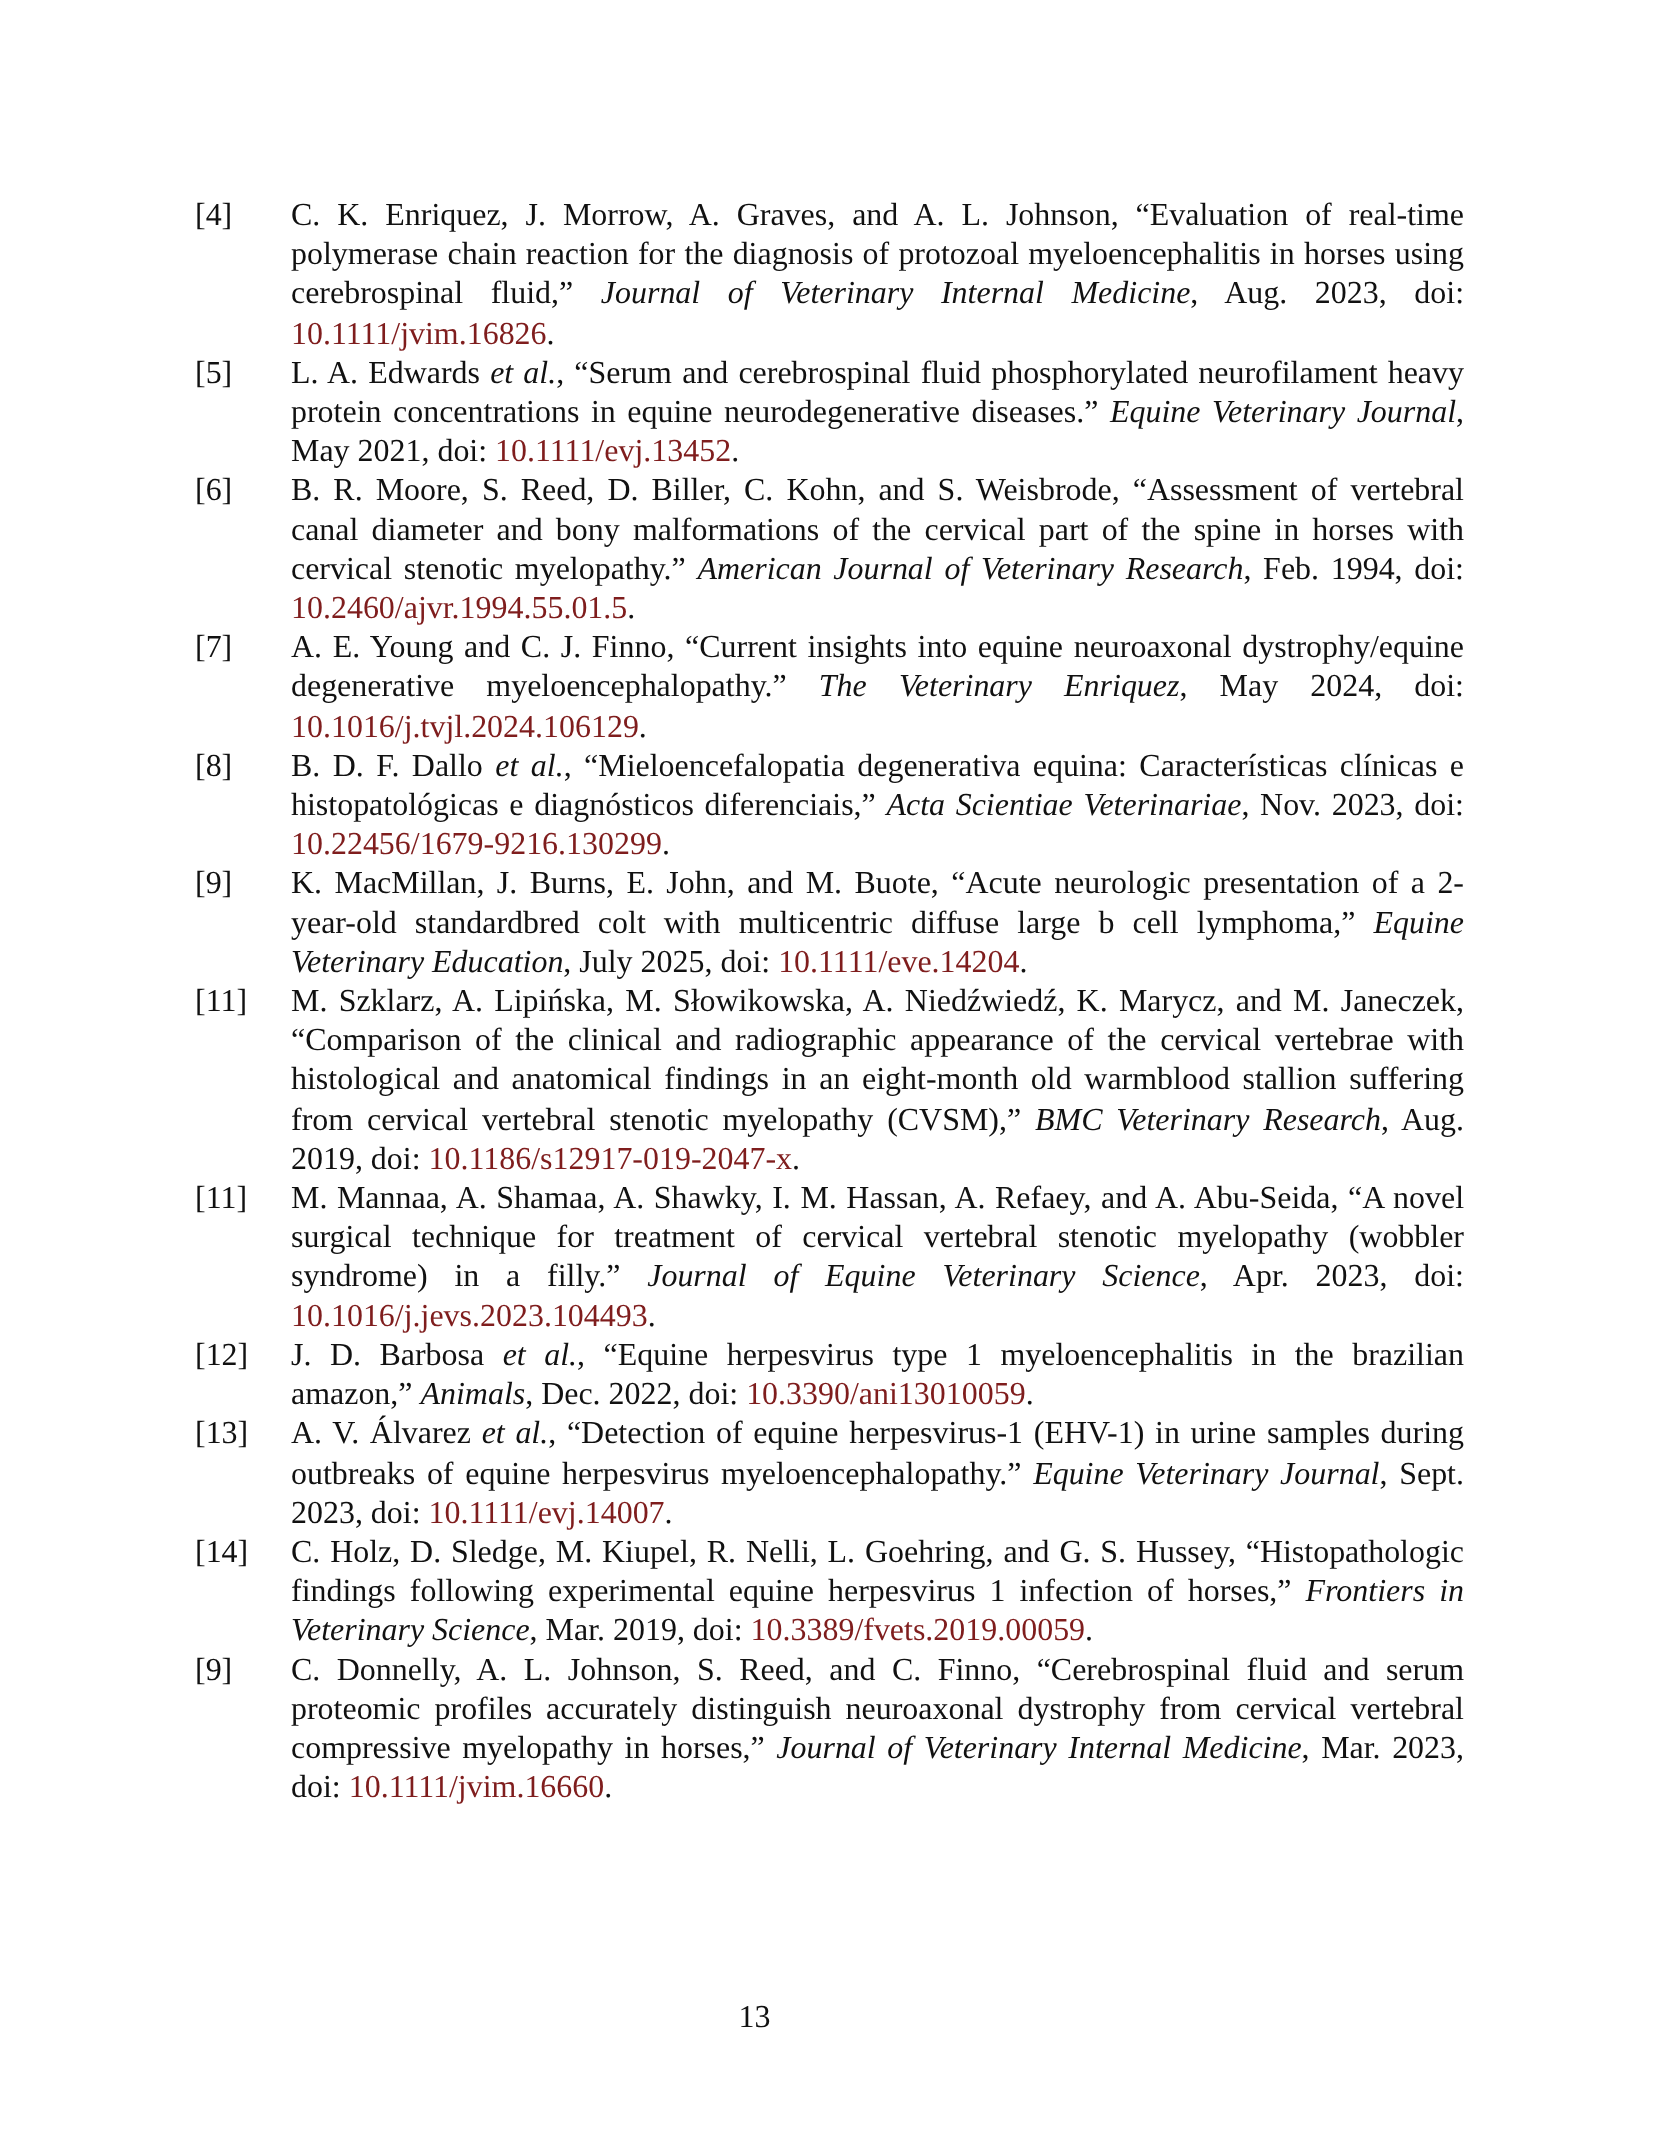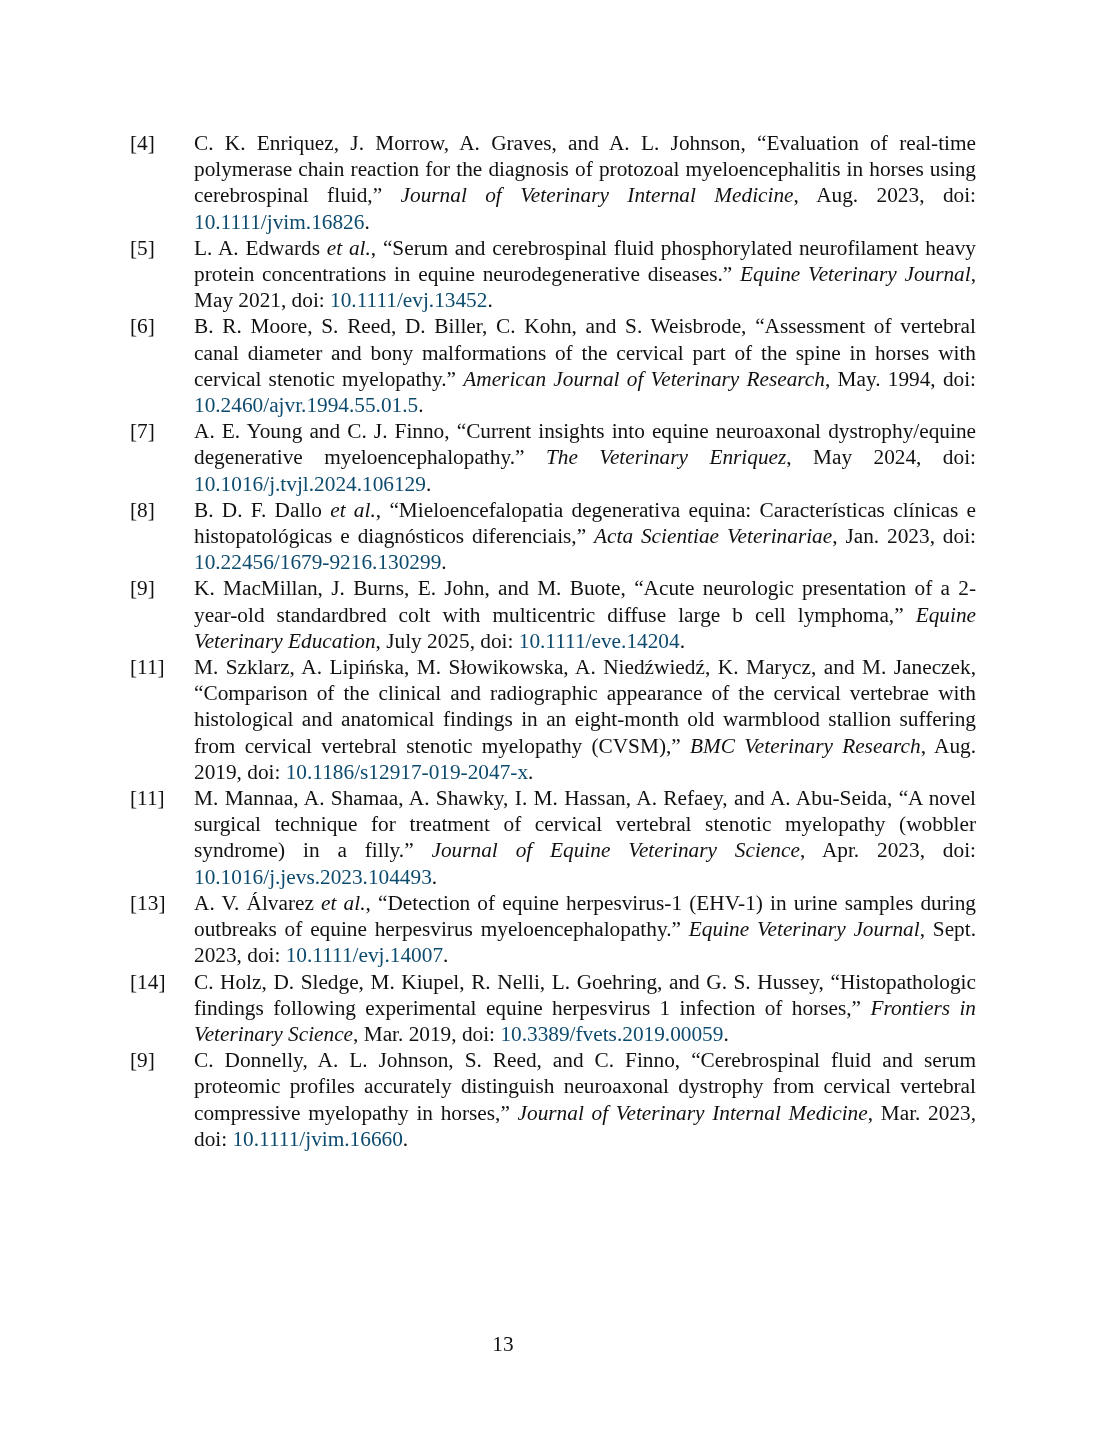--- a/index.html
+++ b/index.html
@@ -3,69 +3,73 @@
 <meta charset="utf-8">
 <style>
   html, body { margin: 0; padding: 0; background: #ffffff; }
   body { width: 1105px; height: 1430px; position: relative; overflow: hidden;
          font-family: "Liberation Serif", "DejaVu Serif", serif; color: #111; }
   .refs { position: absolute; left: 130px; top: 130px; width: 846px; }
   .ref { position: relative; padding-left: 64px; font-size: 21.3px; line-height: 26.2px;
          text-align: justify; margin-bottom: 0; }
   .ref-label { position: absolute; left: 0; top: 0; }
   .ref-body i { }
-  a.doi { color: #0c4a6e; text-decoration: none; }
+  a.doi { color: #7f1d1d; text-decoration: none; }
   .page-num { position: absolute; left: 0; width: 1006px; top: 1332px; text-align: center;
               font-size: 21.3px; }
 </style>
 </head>
 <body>
 
 <div class="refs">
 
   <div class="ref">
     <span class="ref-label">[4]</span>
     <span class="ref-body"><span>C. K. Enriquez, J. Morrow, A. Graves, and A. L. Johnson, </span><span>“Evaluation of real-time polymerase chain reaction for the diagnosis of protozoal myeloencephalitis in horses using cerebrospinal fluid,” </span><i>Journal of Veterinary Internal Medicine</i><span>, Aug. 2023, doi: </span><a class="doi">10.1111/jvim.16826</a><span>.</span></span>
   </div>
 
   <div class="ref">
     <span class="ref-label">[5]</span>
     <span class="ref-body"><span>L. A. Edwards </span><i>et al.</i><span>, “Serum and cerebrospinal fluid phosphorylated neurofilament heavy protein concentrations in equine neurodegenerative diseases.” </span><i>Equine Veterinary Journal</i><span>, May 2021, doi: </span><a class="doi">10.1111/evj.13452</a><span>.</span></span>
   </div>
 
   <div class="ref">
     <span class="ref-label">[6]</span>
-    <span class="ref-body"><span>B. R. Moore, S. Reed, D. Biller, C. Kohn, and S. Weisbrode, </span><span>“Assessment of vertebral canal diameter and bony malformations of the cervical part of the spine in horses with cervical stenotic myelopathy.” </span><i>American Journal of Veterinary Research</i><span>, May. 1994, doi: </span><a class="doi">10.2460/ajvr.1994.55.01.5</a><span>.</span></span>
+    <span class="ref-body"><span>B. R. Moore, S. Reed, D. Biller, C. Kohn, and S. Weisbrode, </span><span>“Assessment of vertebral canal diameter and bony malformations of the cervical part of the spine in horses with cervical stenotic myelopathy.” </span><i>American Journal of Veterinary Research</i><span>, Feb. 1994, doi: </span><a class="doi">10.2460/ajvr.1994.55.01.5</a><span>.</span></span>
   </div>
 
   <div class="ref">
     <span class="ref-label">[7]</span>
     <span class="ref-body"><span>A. E. Young and C. J. Finno, </span><span>“Current insights into equine neuroaxonal dystrophy/equine degenerative myeloencephalopathy.” </span><i>The Veterinary Enriquez</i><span>, May 2024, doi: </span><a class="doi">10.1016/j.tvjl.2024.106129</a><span>.</span></span>
   </div>
 
   <div class="ref">
     <span class="ref-label">[8]</span>
-    <span class="ref-body"><span>B. D. F. Dallo </span><i>et al.</i><span>, “Mieloencefalopatia degenerativa equina: Características clínicas e histopatológicas e diagnósticos diferenciais,” </span><i>Acta Scientiae Veterinariae</i><span>, Jan. 2023, doi: </span><a class="doi">10.22456/1679-9216.130299</a><span>.</span></span>
+    <span class="ref-body"><span>B. D. F. Dallo </span><i>et al.</i><span>, “Mieloencefalopatia degenerativa equina: Características clínicas e histopatológicas e diagnósticos diferenciais,” </span><i>Acta Scientiae Veterinariae</i><span>, Nov. 2023, doi: </span><a class="doi">10.22456/1679-9216.130299</a><span>.</span></span>
   </div>
 
   <div class="ref">
     <span class="ref-label">[9]</span>
     <span class="ref-body"><span>K. MacMillan, J. Burns, E. John, and M. Buote, </span><span>“Acute neurologic presentation of a 2-year-old standardbred colt with multicentric diffuse large b cell lymphoma,” </span><i>Equine Veterinary Education</i><span>, July 2025, doi: </span><a class="doi">10.1111/eve.14204</a><span>.</span></span>
   </div>
 
   <div class="ref">
     <span class="ref-label">[11]</span>
     <span class="ref-body"><span>M. Szklarz, A. Lipińska, M. Słowikowska, A. Niedźwiedź, K. Marycz, and M. Janeczek, </span><span>“Comparison of the clinical and radiographic appearance of the cervical vertebrae with histological and anatomical findings in an eight-month old warmblood stallion suffering from cervical vertebral stenotic myelopathy (CVSM),” </span><i>BMC Veterinary Research</i><span>, Aug. 2019, doi: </span><a class="doi">10.1186/s12917-019-2047-x</a><span>.</span></span>
   </div>
 
   <div class="ref">
     <span class="ref-label">[11]</span>
     <span class="ref-body"><span>M. Mannaa, A. Shamaa, A. Shawky, I. M. Hassan, A. Refaey, and A. Abu-Seida, </span><span>“A novel surgical technique for treatment of cervical vertebral stenotic myelopathy (wobbler syndrome) in a filly.” </span><i>Journal of Equine Veterinary Science</i><span>, Apr. 2023, doi: </span><a class="doi">10.1016/j.jevs.2023.104493</a><span>.</span></span>
   </div>
 
+  <div class="ref">
+    <span class="ref-label">[12]</span>
+    <span class="ref-body"><span>J. D. Barbosa </span><i>et al.</i><span>, “Equine herpesvirus type 1 myeloencephalitis in the brazilian amazon,” </span><i>Animals</i><span>, Dec. 2022, doi: </span><a class="doi">10.3390/ani13010059</a><span>.</span></span>
+  </div>
 
   <div class="ref">
     <span class="ref-label">[13]</span>
     <span class="ref-body"><span>A. V. Álvarez </span><i>et al.</i><span>, “Detection of equine herpesvirus-1 (EHV-1) in urine samples during outbreaks of equine herpesvirus myeloencephalopathy.” </span><i>Equine Veterinary Journal</i><span>, Sept. 2023, doi: </span><a class="doi">10.1111/evj.14007</a><span>.</span></span>
   </div>
 
   <div class="ref">
     <span class="ref-label">[14]</span>
     <span class="ref-body"><span>C. Holz, D. Sledge, M. Kiupel, R. Nelli, L. Goehring, and G. S. Hussey, </span><span>“Histopathologic findings following experimental equine herpesvirus 1 infection of horses,” </span><i>Frontiers in Veterinary Science</i><span>, Mar. 2019, doi: </span><a class="doi">10.3389/fvets.2019.00059</a><span>.</span></span>
   </div>

